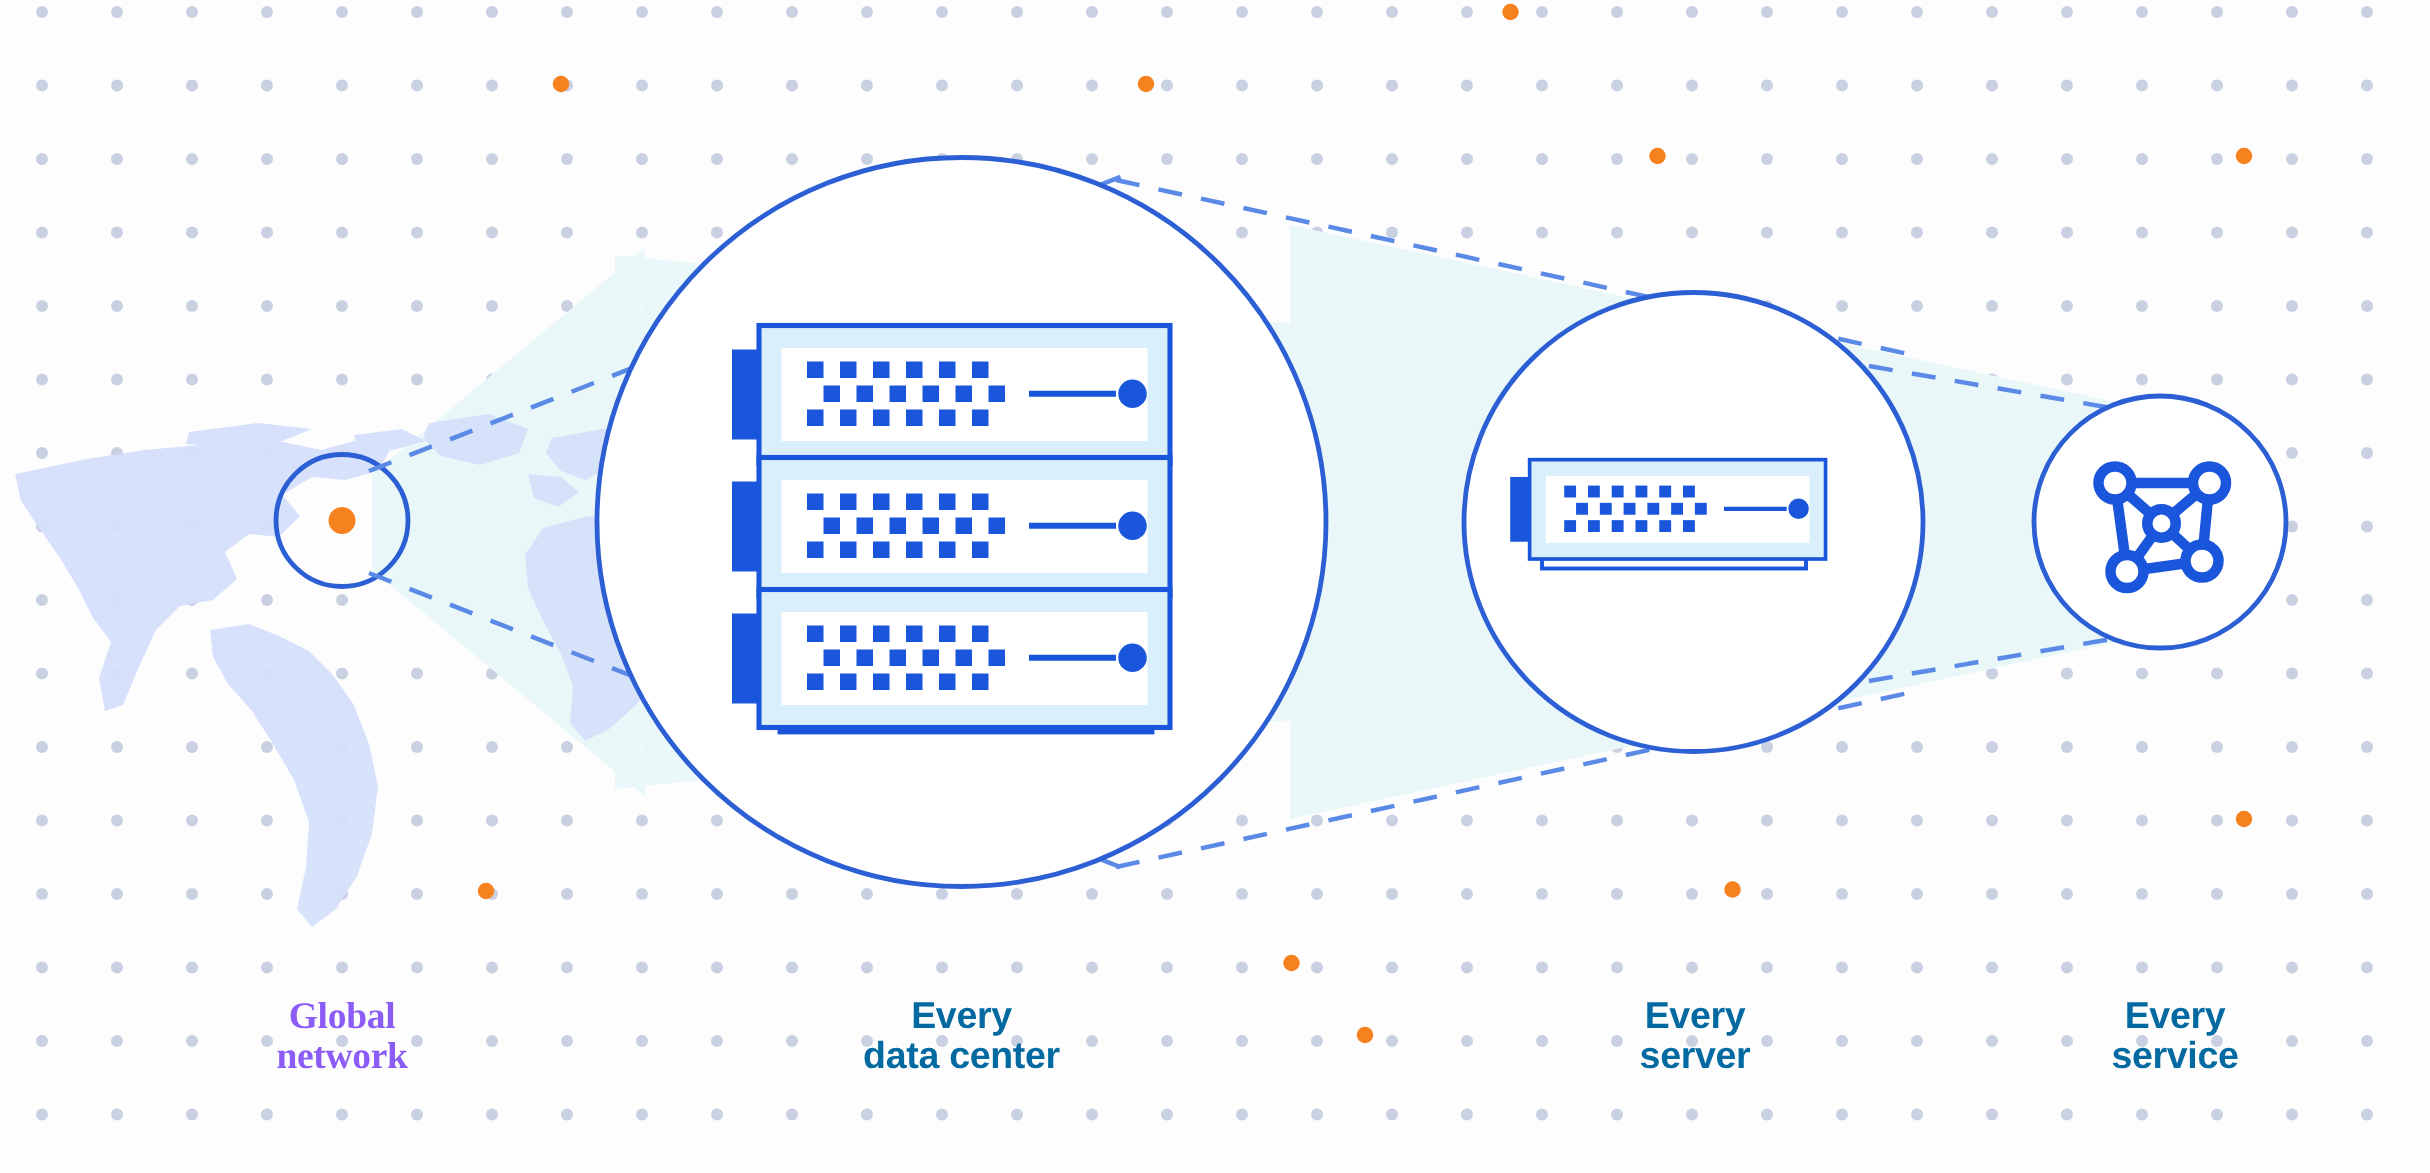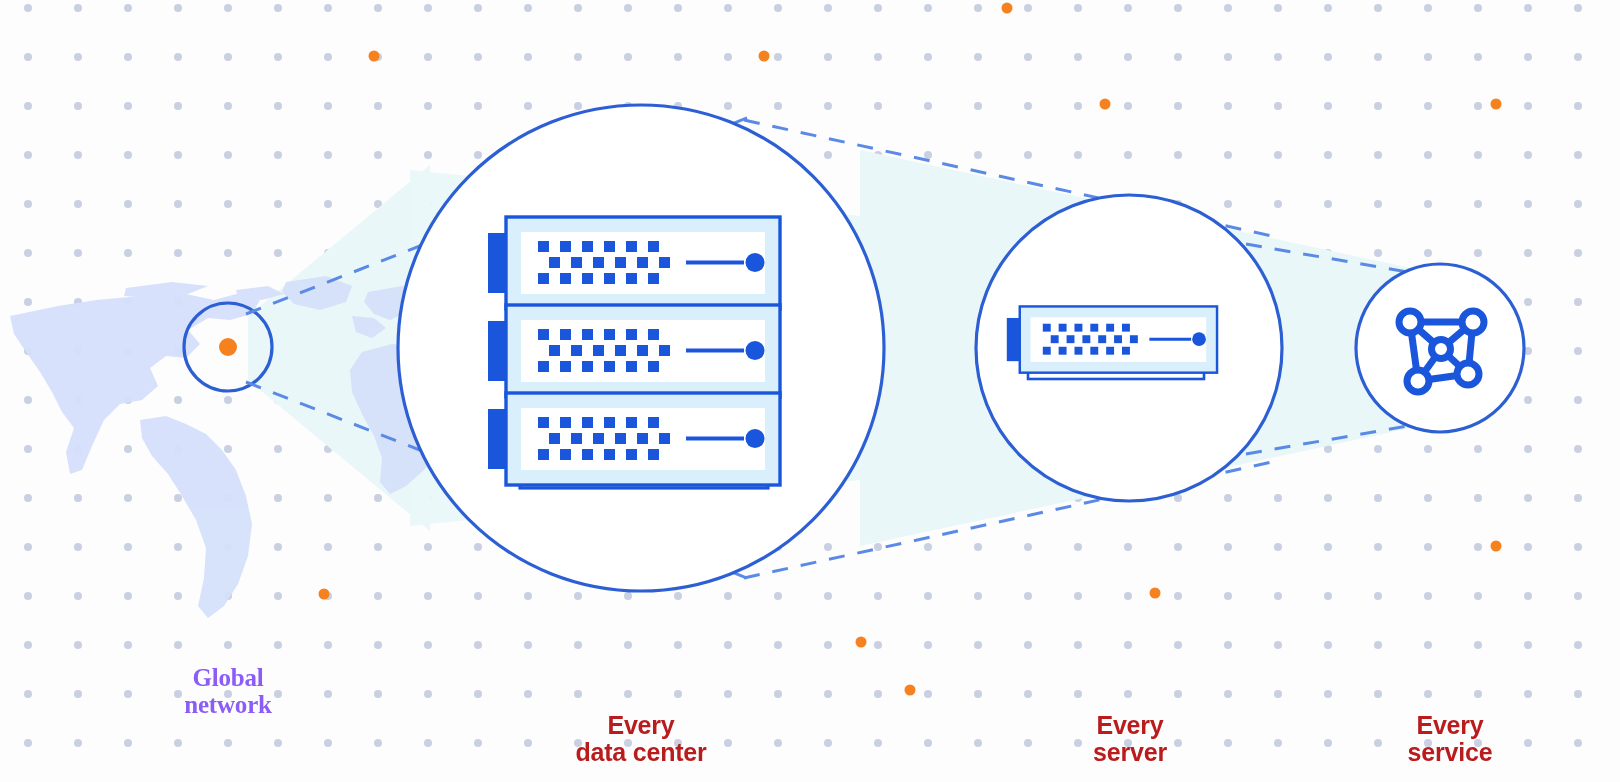--- a/index.html
+++ b/index.html
@@ -14,21 +14,21 @@
   #scene{position:absolute;inset:0;}
   .lbl{
     position:absolute;
     text-align:center;
     font-size:25px;
     line-height:1.08;
     font-weight:700;
     letter-spacing:-0.2px;
     white-space:pre-line;
   }
-  .lbl.dark{color:#b91c1c;margin-top:48px;}
+  .lbl.dark{color:#0369a1;}
   .lbl.blue{color:#1668dc;}
   #lbl-global{left:128px;top:664px;width:200px;color:#8b5cf6;font-family:Liberation Serif, serif;}
   #lbl-dc{left:541px;top:664px;width:200px;}
   #lbl-server{left:1030px;top:664px;width:200px;}
   #lbl-service{left:1350px;top:664px;width:200px;}
 </style>
 </head>
 <body>
 
 <div id="stage">

